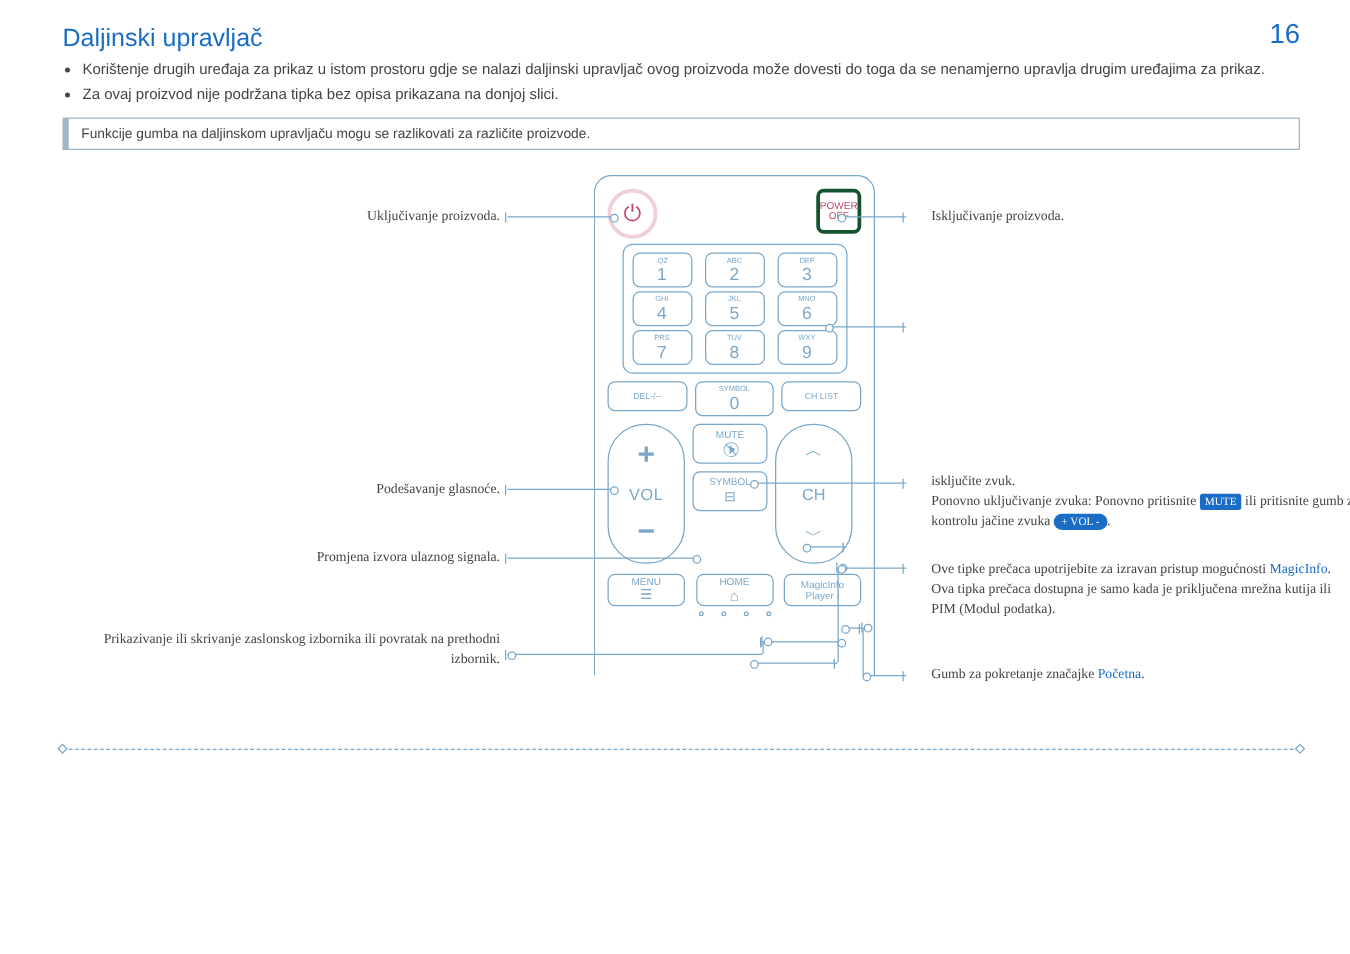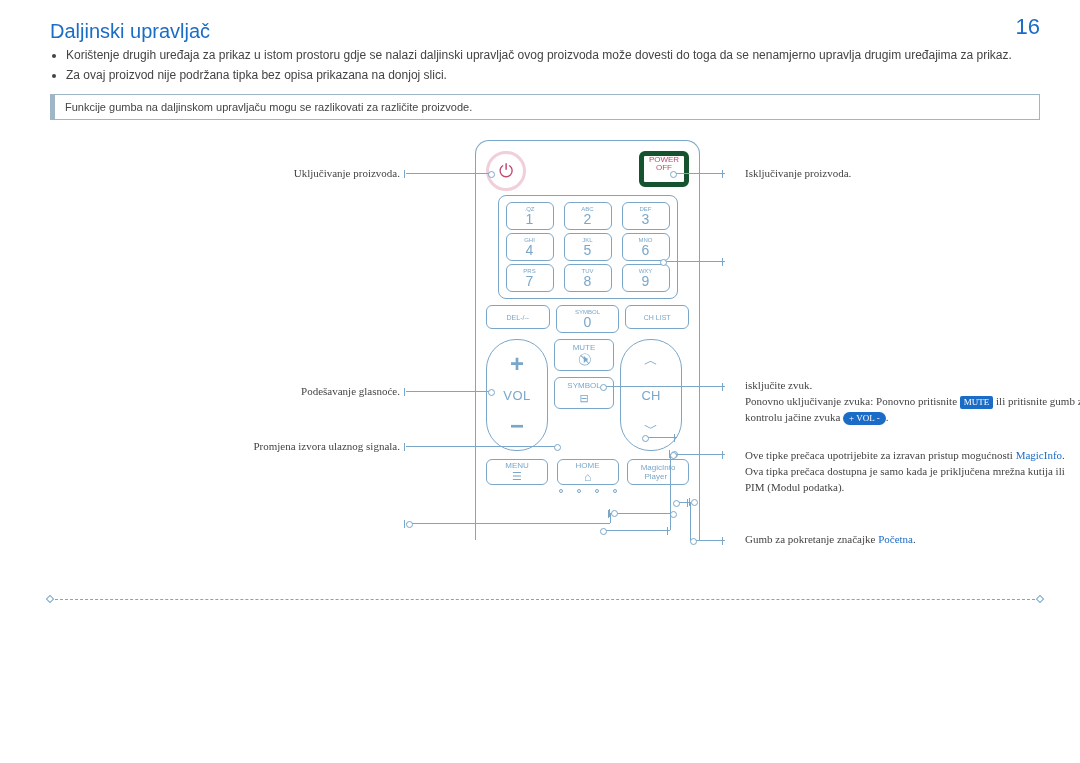--- a/index.html
+++ b/index.html
@@ -9,21 +9,21 @@
   .chapter { font-size: 11px; color: #1a6cc7; margin-bottom: 60px; }
   .section-title { font-size: 20px; color: #1a6cc7; font-weight: 500; margin-bottom: 3px; }
   .bullets { list-style: disc; margin-left: 16px; font-size: 12px; color: #444; line-height: 1.5; margin-bottom: 10px; }
   .bullets li { margin-bottom: 2px; }
   .note-box { border-left: 5px solid #9fb6c7; border-top: 1px solid #9fb6c7; border-right: 1px solid #9fb6c7; border-bottom: 1px solid #9fb6c7; padding: 6px 10px; font-size: 11px; color: #444; margin-bottom: 20px; }
   .diagram { position: relative; height: 460px; }
   .remote { position: absolute; left: 425px; top: 0; width: 225px; height: 400px; border: 1px solid #7aa7c9; border-radius: 14px 14px 0 0; border-bottom: none; background: #fff; padding: 10px; }
   .row { display: flex; justify-content: space-between; margin-bottom: 4px; gap: 6px; }
   .btn { display: inline-flex; align-items: center; justify-content: center; border: 1px solid #7aa7c9; border-radius: 6px; background: #fff; color: #7aa7c9; flex: 1; }
   .pwr { width: 40px; height: 40px; border: 3px solid #f0cfd8; border-radius: 50%; display: flex; align-items: center; justify-content: center; color: #c04a6a; font-size: 18px; }
-  .pwroff { width: 50px; height: 36px; border: 5px solid #14532d; border-radius: 6px; font-size: 8px; color: #c04a6a; display: flex; flex-direction: column; align-items: center; line-height: 1; }
+  .pwroff { width: 36px; height: 36px; border: 3px solid #14532d; border-radius: 6px; font-size: 8px; color: #c04a6a; display: flex; flex-direction: column; align-items: center; justify-content: center; line-height: 1; }
   .num-grid { border: 1px solid #7aa7c9; border-radius: 8px; padding: 6px 6px; margin-bottom: 6px; width: 180px; margin-left: auto; margin-right: auto; }
   .num-row { display: flex; gap: 10px; justify-content: center; margin-bottom: 3px; }
   .num-row:last-child { margin-bottom: 0; }
   .num-btn { width: 48px; height: 28px; border: 1px solid #7aa7c9; border-radius: 6px; display: flex; flex-direction: column; align-items: center; justify-content: center; color: #7aa7c9; line-height: 1; }
   .num-btn .label { font-size: 6px; color: #7aa7c9; }
   .num-btn .digit { font-size: 14px; }
   .txt-btn { height: 24px; font-size: 7px; }
   .big-col { display: flex; gap: 6px; margin-bottom: 8px; }
   .vol { width: 62px; height: 112px; border: 1px solid #7aa7c9; border-radius: 30px; display: flex; flex-direction: column; align-items: center; justify-content: space-between; padding: 10px 0; color: #7aa7c9; }
   .vol .plus, .vol .minus { font-size: 24px; font-weight: bold; }
@@ -175,20 +175,21 @@
 
     <div class="lead to-right" style="left:356px; top:251px; width:84px;"></div>
     <div class="callout left-cap" style="left:155px; top:244px; width:195px;">Podešavanje glasnoće.</div>
 
     <div class="lead to-right" style="left:356px; top:306px; width:150px;"></div>
     <div class="callout left-cap" style="left:120px; top:299px; width:230px;">Promjena izvora ulaznog signala.</div>
 
     <div class="lead to-right" style="left:560px; top:373px; width:62px;"></div>
     <div class="lead" style="left:560px; top:373px; width:1px; height:10px; border-top:none; border-left:1px solid #7aa7c9;"></div>
     <div class="lead" style="left:356px; top:383px; width:204px;"></div>
+    <div class="callout left-cap" style="left:20px; top:364px; width:330px;">Prikazivanje ili skrivanje zaslonskog izbornika ili povratak na prethodni izbornik.</div>
 
     <div class="lead right to-left" style="left:625px; top:33px; width:50px;"></div>
     <div class="callout" style="left:695px; top:26px;">Isključivanje proizvoda.</div>
 
     <div class="lead right to-left" style="left:615px; top:121px; width:60px;"></div>
 
     <div class="lead right to-left" style="left:555px; top:246px; width:120px;"></div>
     <div class="callout" style="left:695px; top:238px; width:350px;">
       <span>isključite zvuk.</span><br>
       <span>Ponovno uključivanje zvuka: Ponovno pritisnite </span><span class="pill-blue">MUTE</span><span> ili pritisnite gumb za kontrolu jačine zvuka </span><span class="pill-blue-round">+ VOL -</span><span>.</span>

